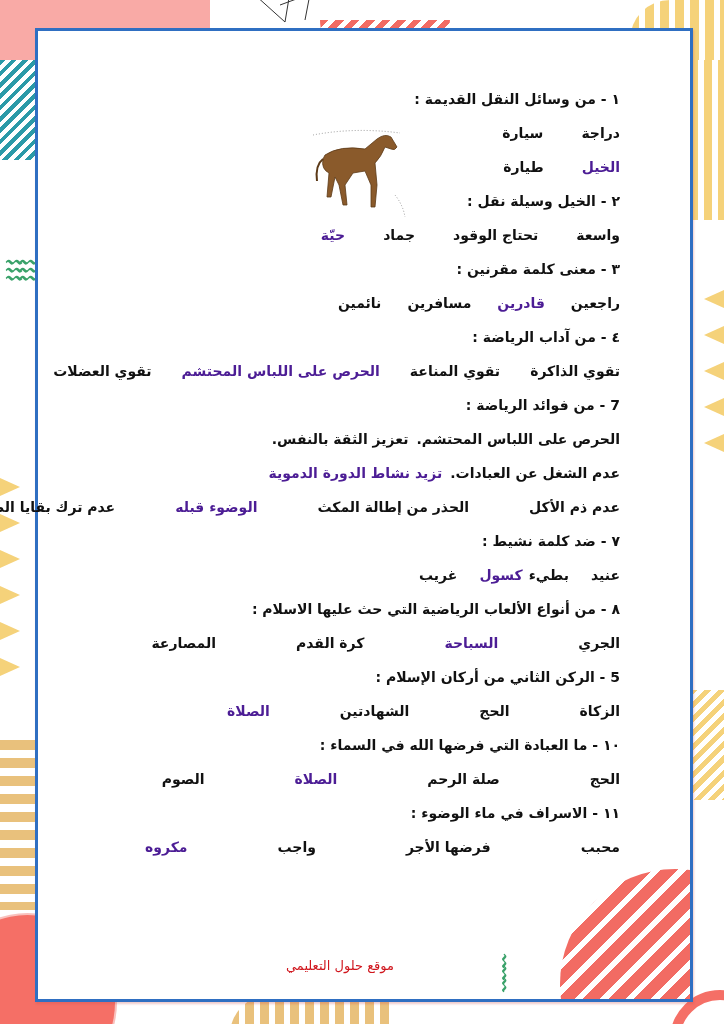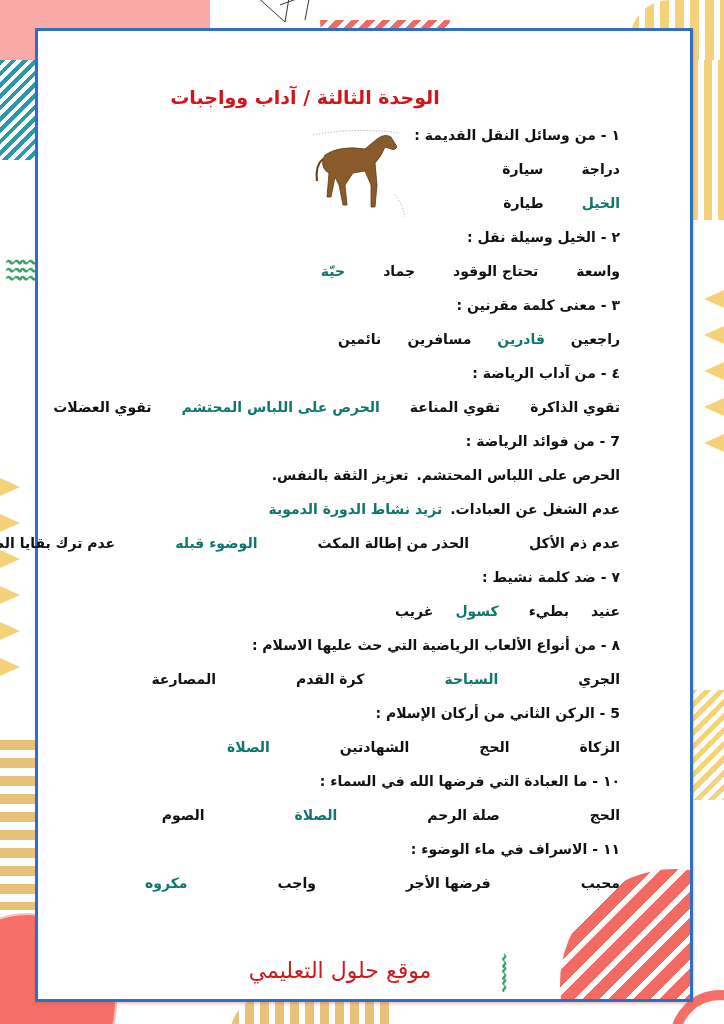--- a/index.html
+++ b/index.html
@@ -59,25 +59,25 @@
       position: absolute; left: 50px; top: 82px; width: 570px;
       direction: rtl; text-align: right; color: #111;
     }
     .title {
       color: #d0161d; font-weight: bold; font-size: 19px; text-align: center;
       margin: 0 0 6px 0; padding-right: 60px; height: 30px; line-height: 30px;
     }
     .q { font-weight: bold; font-size: 14px; height: 34px; line-height: 34px; white-space: nowrap; }
     .opts { font-weight: bold; font-size: 14px; height: 34px; line-height: 34px; white-space: nowrap; display: flex; flex-direction: row; }
     .opt { display: inline-block; }
-    .opt.correct { color: #0f766e; }
+    .opt.correct { color: #4c1d95; }
     .horse { position: absolute; left: 305px; top: 125px; width: 105px; height: 95px; }
     .footer {
       position: absolute; left: 0; width: 680px; top: 958px; text-align: center;
-      color: #d0161d; font-size: 22px; direction: rtl;
+      color: #d0161d; font-size: 13px; direction: rtl;
     }
   </style>
 </head>
 <body>
 
 <div class="deco blob-tl"></div>
 <div class="deco teal-stripes"></div>
 <svg class="deco outline-tri" viewBox="0 0 80 40">
   <polyline points="5,5 35,32 40,2" fill="none" stroke="#333" stroke-width="1"></polyline>
   <polyline points="30,15 60,4 55,30" fill="none" stroke="#333" stroke-width="1"></polyline>
@@ -115,21 +115,20 @@
 <div class="deco waves" style="left:487px; top:968px; font-size:14px; transform: rotate(90deg);">〰〰〰</div>
 
 <svg class="horse" viewBox="0 0 105 95">
   <path d="M8,10 Q50,2 95,8" fill="none" stroke="#999" stroke-dasharray="1,2" stroke-width="1"></path>
   <path d="M90,70 Q98,80 100,92" fill="none" stroke="#999" stroke-dasharray="1,2" stroke-width="1"></path>
   <path d="M20,30 Q35,20 60,24 L72,14 Q80,8 86,12 L92,22 Q90,26 86,24 L80,22 Q76,32 70,38 L72,60 L70,82 L66,82 L66,60 L60,46 L48,48 L40,60 L42,80 L38,80 L34,60 L30,52 L26,72 L22,72 L24,48 Q16,44 18,34 Z" fill="#8a5a2b" stroke="#5c3a18" stroke-width="0.8"></path>
   <path d="M18,34 Q10,40 12,56" fill="none" stroke="#5c3a18" stroke-width="2"></path>
 </svg>
 
 <div class="content">
-  <div class="title">الوحدة الثالثة / آداب وواجبات</div>
   <div id="questions">
       <div class="q">١ - من وسائل النقل القديمة :</div>
       <div class="opts">
         <span class="opt" style="margin-left: 38px;">دراجة</span>
         <span class="opt">سيارة</span>
       </div>
       <div class="opts">
         <span class="opt correct" style="margin-left: 38px;">الخيل</span>
         <span class="opt">طيارة</span>
       </div>
@@ -165,21 +164,21 @@
       </div>
       <div class="opts">
         <span class="opt" style="margin-left: 60px;">عدم ذم الأكل</span>
         <span class="opt" style="margin-left: 60px;">الحذر من إطالة المكث</span>
         <span class="opt correct" style="margin-left: 60px;">الوضوء قبله</span>
         <span class="opt">عدم ترك بقايا الطعام</span>
       </div>
       <div class="q">٧ - ضد كلمة نشيط :</div>
       <div class="opts">
         <span class="opt" style="margin-left: 22px;">عنيد</span>
-        <span class="opt" style="margin-left: 30px;">بطيء</span>
+        <span class="opt" style="margin-left: 6px;">بطيء</span>
         <span class="opt correct" style="margin-left: 22px;">كسول</span>
         <span class="opt">غريب</span>
       </div>
       <div class="q">٨ - من أنواع الألعاب الرياضية التي حث عليها الاسلام :</div>
       <div class="opts">
         <span class="opt" style="margin-left: 80px;">الجري</span>
         <span class="opt correct" style="margin-left: 80px;">السباحة</span>
         <span class="opt" style="margin-left: 80px;">كرة القدم</span>
         <span class="opt">المصارعة</span>
       </div>

